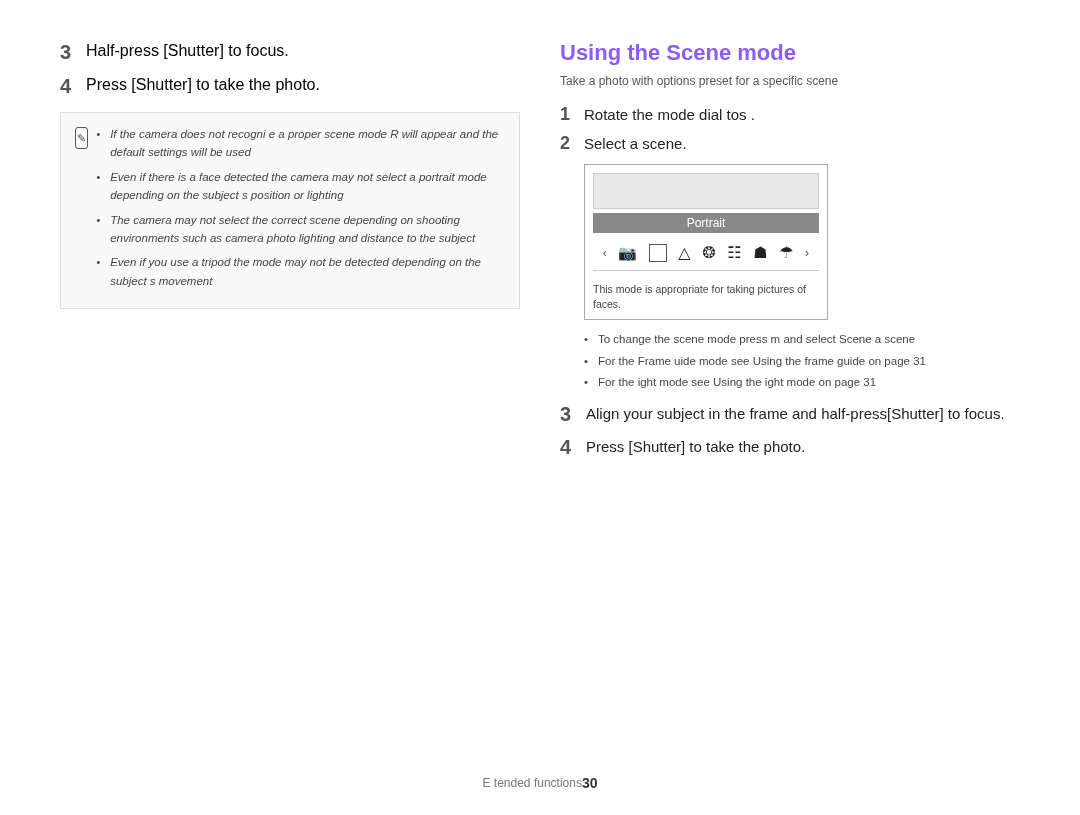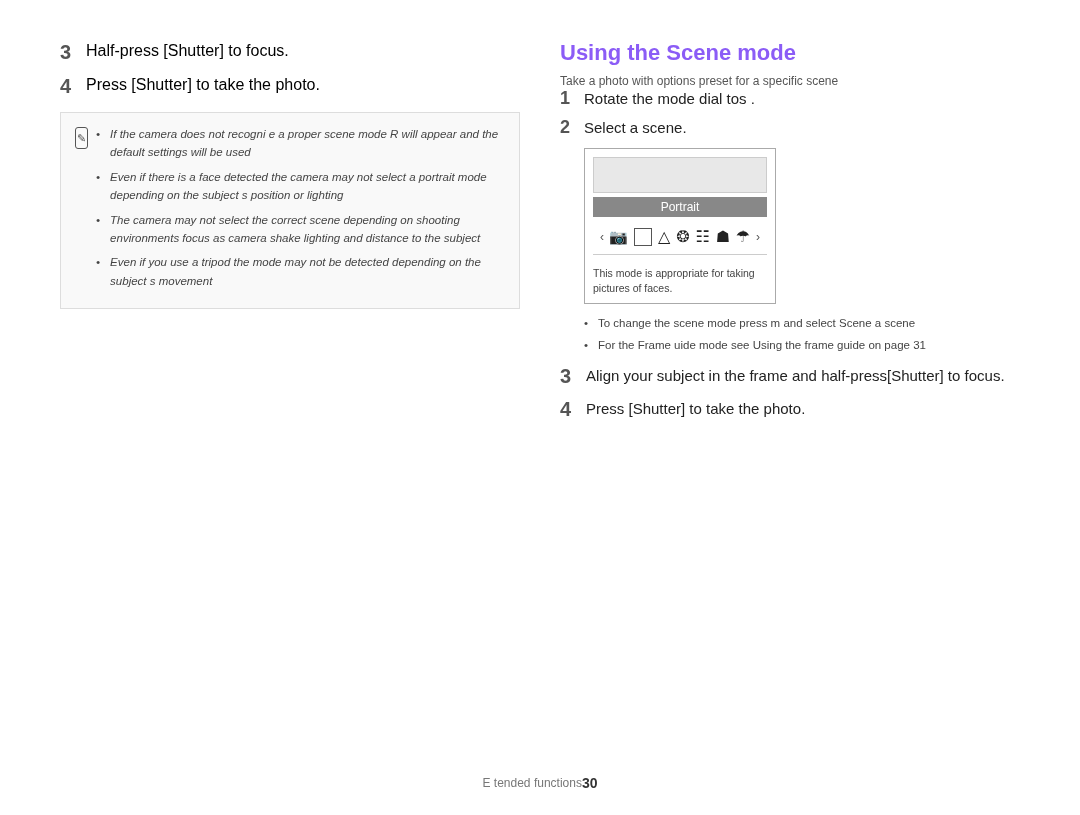--- a/index.html
+++ b/index.html
@@ -113,20 +113,21 @@
     
     .section-title {
       color: #8b5cf6;
       font-size: 22px;
       font-weight: bold;
       margin-bottom: 8px;
     }
     .section-subtitle {
       font-size: 12px;
       color: #555;
+      margin-bottom: 16px;
     }
 
     .right-step {
       display: flex;
       align-items: flex-start;
       margin-bottom: 8px;
     }
     .right-step-number {
       font-size: 18px;
       font-weight: bold;
@@ -136,21 +137,21 @@
     }
     .right-step-text {
       font-size: 15px;
       color: #222;
       line-height: 1.4;
     }
 
     
     .scene-box {
       border: 1px solid #aaa;
-      width: 192px;
+      width: 244px;
       margin: 10px 0 10px 24px;
       background: #fff;
     }
     .scene-box-inner {
       padding: 8px;
     }
     .scene-label-bar {
       background: #888;
       color: #fff;
       text-align: center;
@@ -254,21 +255,21 @@
         <span class="step-text">Press [Shutter] to take the photo.</span>
       </div>
 
       <div class="note-box">
         <div style="display:flex; align-items:flex-start;">
           <div class="note-icon">✎</div>
           <div class="note-content">
             <ul>
               <li>If the camera does not recogni e a proper scene mode    R   will appear and the default settings will be used</li>
               <li>Even if there is a face detected  the camera may not select a portrait mode depending on the subject s position or lighting</li>
-              <li>The camera may not select the correct scene depending on shooting environments  focus as camera shake  lighting  and distance to the subject</li>
+              <li>The camera may not select the correct scene depending on shooting environments  such as camera photo  lighting  and distance to the subject</li>
               <li>Even if you use a tripod  the      mode may not be detected depending on the subject s movement</li>
             </ul>
           </div>
         </div>
       </div>
 
     </div>
 
     <div class="right-col">
 
@@ -300,20 +301,21 @@
             <span>☂</span>
             <span class="arrow">›</span>
           </div>
           <div class="scene-desc">This mode is appropriate for taking pictures of faces.</div>
         </div>
       </div>
 
       <ul class="right-bullets">
         <li>To change the scene mode  press         m         and select Scene   a scene</li>
         <li>For the Frame  uide mode  see          Using the frame guide  on page 31</li>
+        <li>For the  ight mode  see         Using the  ight mode  on page 31</li>
       </ul>
 
       <div class="big-step">
         <span class="big-step-number">3</span>
         <span class="big-step-text">Align your subject in the frame and half-press[Shutter] to focus.</span>
       </div>
 
       <div class="big-step">
         <span class="big-step-number">4</span>
         <span class="big-step-text">Press [Shutter] to take the photo.</span>

